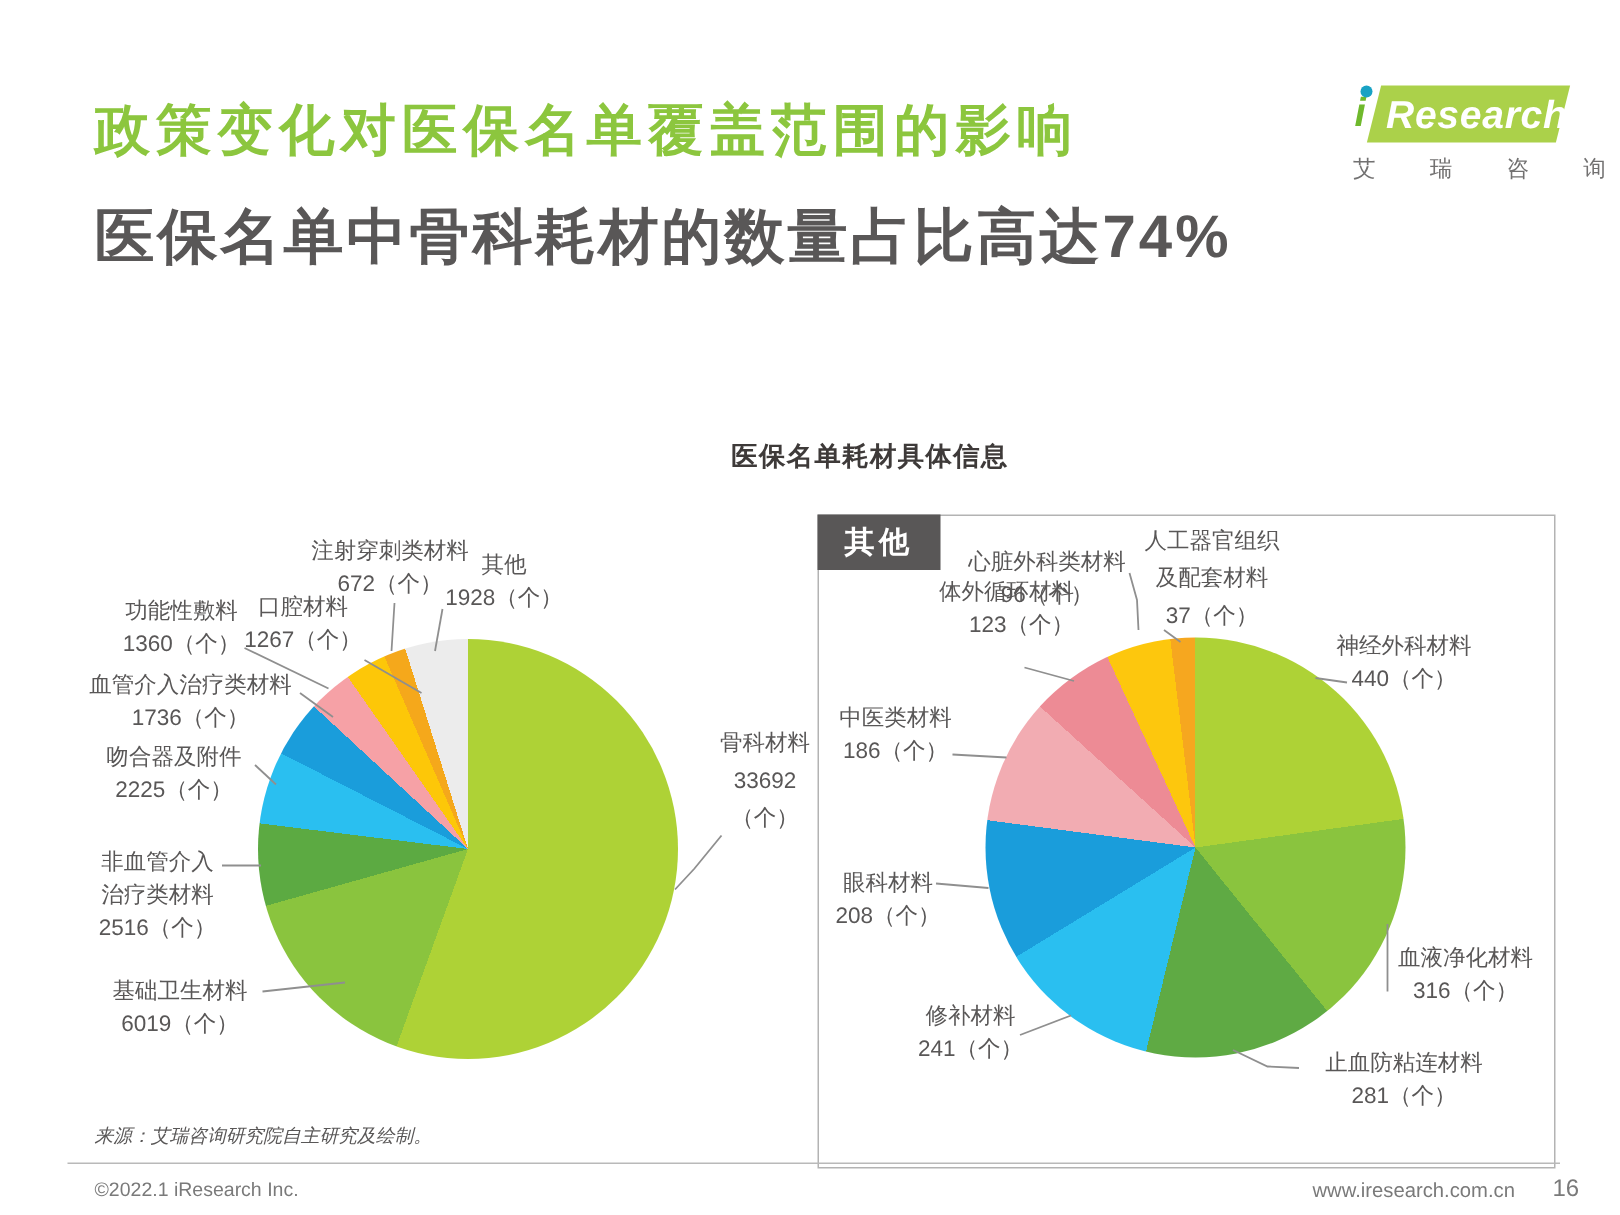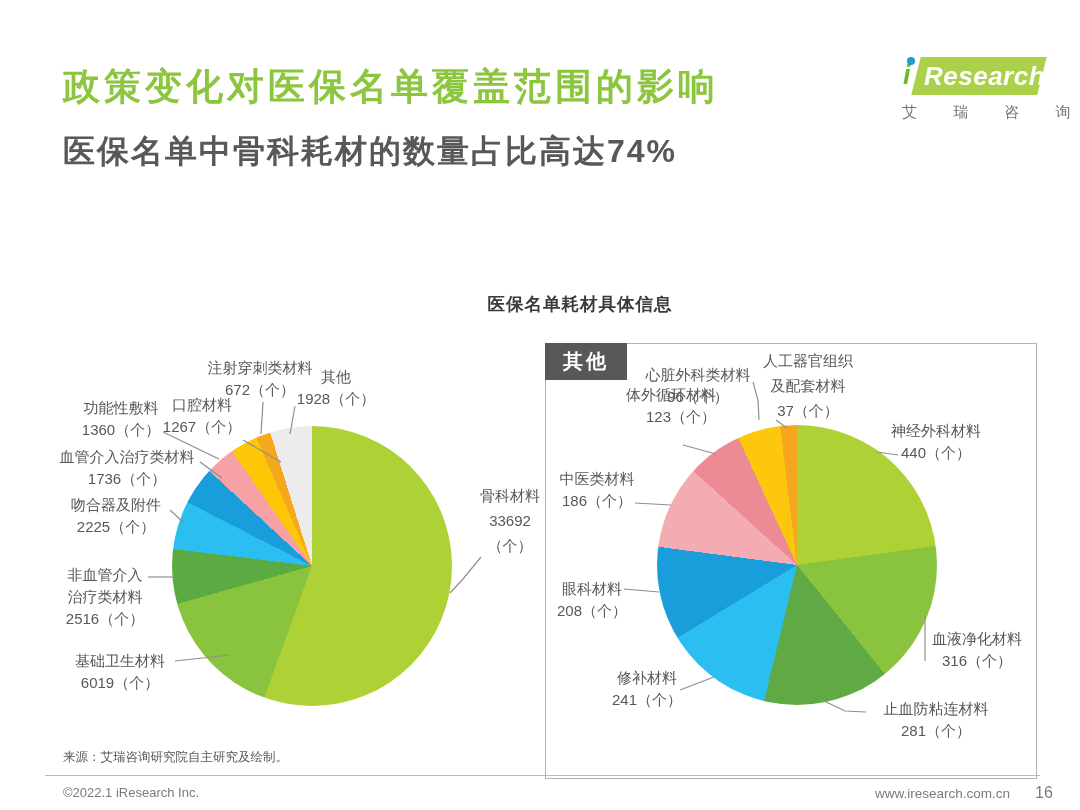--- a/index.html
+++ b/index.html
@@ -1,21 +1,21 @@
 <!DOCTYPE html>
 <html><head>
 <meta charset="utf-8">
 <style>
   html,body{margin:0;padding:0;background:#fff;}
   .page{position:relative;width:1080px;height:810px;background:#ffffff;overflow:hidden;
         font-family:"Liberation Sans","DejaVu Sans",sans-serif;color:#595757;}
   .abs{position:absolute;}
 
   .main-title{left:63px;top:62px;font-size:37px;font-weight:bold;color:#8cc63e;letter-spacing:4px;white-space:nowrap;}
-  .sub-title{left:63px;top:130px;font-size:32px;font-weight:bold;color:#595757;letter-spacing:2px;white-space:nowrap;}
+  .sub-title{left:63px;top:130px;font-size:40px;font-weight:bold;color:#595757;letter-spacing:2px;white-space:nowrap;}
   .body-text{left:63px;top:192px;width:952px;font-size:16.5px;line-height:22.5px;text-align:justify;color:#595757;}
   .chart-title{left:300px;top:292px;width:560px;text-align:center;font-size:17.5px;font-weight:bold;color:#3e3a39;letter-spacing:1px;}
 
   
   .logo{left:898px;top:55px;width:170px;height:70px;}
   .logo-row{position:relative;height:44px;}
   .logo-mark{position:absolute;left:18px;top:2px;width:126px;height:38px;background:#abd14a;transform:skewX(-14deg);}
   .logo-rest{position:absolute;left:26px;top:6px;font-style:italic;font-weight:bold;font-size:26px;color:#ffffff;letter-spacing:0.5px;}
   .logo-i{position:absolute;left:5px;top:5px;font-style:italic;font-weight:bold;font-size:27px;color:#6fb92c;}
   .logo-dot{position:absolute;left:9px;top:2px;width:8px;height:8px;border-radius:50%;background:#18a2c4;}
@@ -27,21 +27,21 @@
                letter-spacing:3px;display:flex;align-items:center;justify-content:center;z-index:4;}
   .pie{border-radius:50%;z-index:1;}
   .pie1{left:172px;top:426px;width:280px;height:280px;}
   .pie2{left:657px;top:425px;width:280px;height:280px;}
   .callouts{left:0;top:0;z-index:3;pointer-events:none;}
 
   .plabel{position:absolute;font-size:15px;line-height:22px;color:#595757;text-align:center;z-index:5;}
   .plabel span{display:block;}
   .lh-lg{line-height:25px;}
 
-  .source-note{left:63px;top:749px;font-size:12.5px;color:#595757;}
+  .source-note{left:63px;top:749px;font-size:12.5px;color:#595757;font-style:italic;}
   .footer-rule{left:45px;top:775px;width:995px;border-top:1px solid #b9b9b9;height:0;}
   .copyright{left:63px;top:785px;font-size:13px;color:#7a7a7a;}
   .site{left:870px;top:786px;width:140px;text-align:right;font-size:13.5px;color:#7a7a7a;}
   .pagenum{left:1035px;top:784px;font-size:16px;color:#7a7a7a;}
 </style>
 </head>
 <body>
 
 <div class="page">
 

